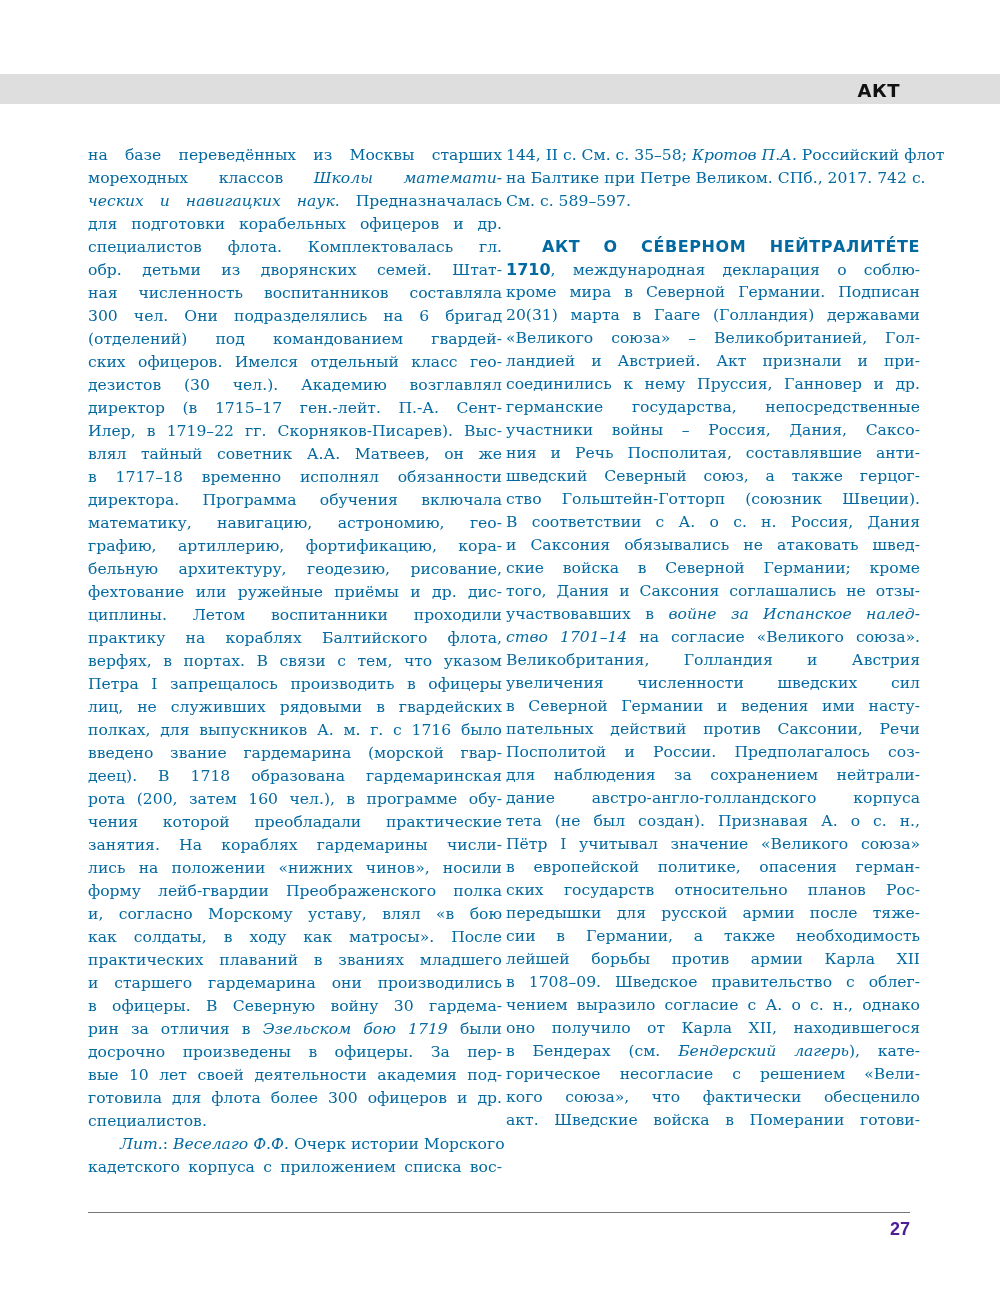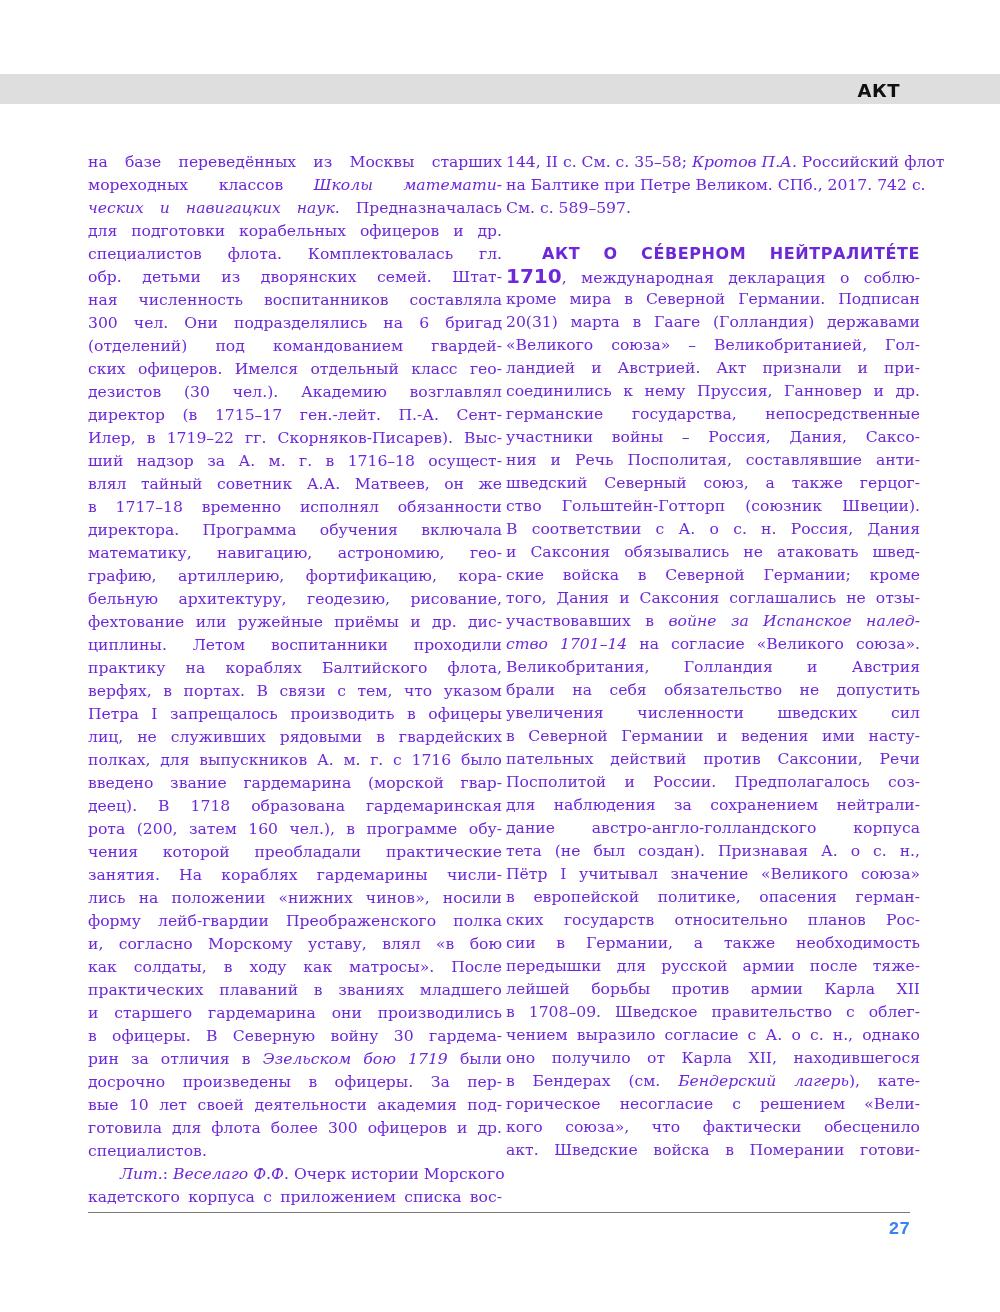--- a/index.html
+++ b/index.html
@@ -7,46 +7,46 @@
     .header-band {
       position: absolute; left: 0; top: 74px; width: 1000px; height: 30px;
       background: #dedede;
     }
     .running-head {
       position: absolute; right: 100px; top: 6px;
       font-family: "DejaVu Sans", sans-serif; font-weight: bold;
       font-size: 18px; letter-spacing: 0.5px; color: #111;
     }
     .column {
-      position: absolute; top: 151px; width: 414px;
-      font-family: "DejaVu Serif", serif; font-size: 15.6px; color: #6d28d9;
+      position: absolute; top: 144px; width: 414px;
+      font-family: "DejaVu Serif", serif; font-size: 15.6px; color: #0369a1;
     }
     .col-left { left: 88px; }
     .col-right { left: 506px; }
     .line {
       height: 23px; line-height: 23px; white-space: nowrap;
       text-align: justify; text-align-last: justify; overflow: visible;
     }
     .line.last { text-align-last: left; }
     .line.indent { padding-left: 32px; }
     .line.hindent { padding-left: 36px; }
     .it { font-style: italic; }
     .gap { height: 22px; }
     .heading {
       font-family: "DejaVu Sans", sans-serif; font-weight: bold; font-size: 16px;
       letter-spacing: 0.6px;
     }
-    .year { font-family: "DejaVu Sans", sans-serif; font-weight: bold; font-size: 20px; }
+    .year { font-family: "DejaVu Sans", sans-serif; font-weight: bold; font-size: 16px; }
     .footer-rule {
       position: absolute; left: 88px; top: 1212px; width: 822px; height: 0;
       border-top: 1.5px solid #777;
     }
     .page-number {
       position: absolute; right: 90px; top: 1219px;
-      font-family: Liberation Mono, monospace; font-weight: bold; font-size: 18px; color: #3b82f6;
+      font-family: Liberation Sans, sans-serif; font-weight: bold; font-size: 18px; color: #4c1d95;
     }
   </style>
 </head>
 <body>
 
 <div class="header-band">
   <span class="running-head">АКТ</span>
 </div>
 
 <div class="column col-left">
@@ -56,21 +56,20 @@
   <div class="line">для подготовки корабельных офицеров и др.</div>
   <div class="line">специалистов флота. Комплектовалась гл.</div>
   <div class="line">обр. детьми из дворянских семей. Штат-</div>
   <div class="line">ная численность воспитанников составляла</div>
   <div class="line">300 чел. Они подразделялись на 6 бригад</div>
   <div class="line">(отделений) под командованием гвардей-</div>
   <div class="line">ских офицеров. Имелся отдельный класс гео-</div>
   <div class="line">дезистов (30 чел.). Академию возглавлял</div>
   <div class="line">директор (в 1715–17 ген.-лейт. П.-А. Сент-</div>
   <div class="line">Илер, в 1719–22 гг. Скорняков-Писарев). Выс-</div>
-  <div class="line">ший надзор за А. м. г. в 1716–18 осущест-</div>
   <div class="line">влял тайный советник А.А. Матвеев, он же</div>
   <div class="line">в 1717–18 временно исполнял обязанности</div>
   <div class="line">директора. Программа обучения включала</div>
   <div class="line">математику, навигацию, астрономию, гео-</div>
   <div class="line">графию, артиллерию, фортификацию, кора-</div>
   <div class="line">бельную архитектуру, геодезию, рисование,</div>
   <div class="line">фехтование или ружейные приёмы и др. дис-</div>
   <div class="line">циплины. Летом воспитанники проходили</div>
   <div class="line">практику на кораблях Балтийского флота,</div>
   <div class="line">верфях, в портах. В связи с тем, что указом</div>
@@ -115,33 +114,32 @@
   <div class="line">ния и Речь Посполитая, составлявшие анти-</div>
   <div class="line">шведский Северный союз, а также герцог-</div>
   <div class="line">ство Гольштейн-Готторп (союзник Швеции).</div>
   <div class="line">В соответствии с А. о с. н. Россия, Дания</div>
   <div class="line">и Саксония обязывались не атаковать швед-</div>
   <div class="line">ские войска в Северной Германии; кроме</div>
   <div class="line">того, Дания и Саксония соглашались не отзы-</div>
   <div class="line"><span>участвовавших в </span><span class="it">войне за Испанское налед-</span></div>
   <div class="line"><span class="it">ство 1701–14</span><span> на согласие «Великого союза».</span></div>
   <div class="line">Великобритания, Голландия и Австрия</div>
-  <div class="line">брали на себя обязательство не допустить</div>
   <div class="line">увеличения численности шведских сил</div>
   <div class="line">в Северной Германии и ведения ими насту-</div>
   <div class="line">пательных действий против Саксонии, Речи</div>
   <div class="line">Посполитой и России. Предполагалось соз-</div>
   <div class="line">для наблюдения за сохранением нейтрали-</div>
   <div class="line">дание австро-англо-голландского корпуса</div>
   <div class="line">тета (не был создан). Признавая А. о с. н.,</div>
   <div class="line">Пётр I учитывал значение «Великого союза»</div>
   <div class="line">в европейской политике, опасения герман-</div>
   <div class="line">ских государств относительно планов Рос-</div>
+  <div class="line">передышки для русской армии после тяже-</div>
   <div class="line">сии в Германии, а также необходимость</div>
-  <div class="line">передышки для русской армии после тяже-</div>
   <div class="line">лейшей борьбы против армии Карла XII</div>
   <div class="line">в 1708–09. Шведское правительство с облег-</div>
   <div class="line">чением выразило согласие с А. о с. н., однако</div>
   <div class="line">оно получило от Карла XII, находившегося</div>
   <div class="line"><span>в Бендерах (см. </span><span class="it">Бендерский лагерь</span><span>), кате-</span></div>
   <div class="line">горическое несогласие с решением «Вели-</div>
   <div class="line">кого союза», что фактически обесценило</div>
   <div class="line">акт. Шведские войска в Померании готови-</div>
 </div>
 

